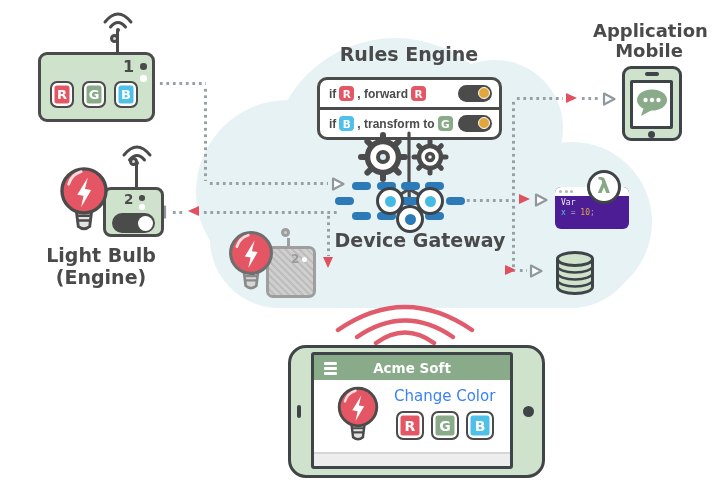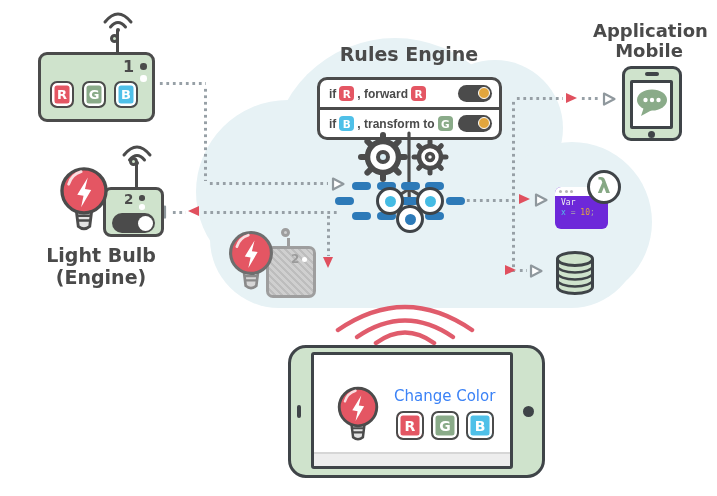--- a/index.html
+++ b/index.html
@@ -60,22 +60,22 @@
     border-radius:50%; background:#e2a63d; border:1.5px solid #fff; }
   .toggle-bulb { position:absolute; width:43px; height:20px; background:#4b4b4b; border-radius:11px; }
   .toggle-bulb .knob { position:absolute; right:2.5px; top:2.5px; width:15px; height:15px;
     border-radius:50%; background:#fff; }
 
   .pill { position:absolute; width:19px; height:8px; border-radius:4px; background:#2d7ab8; }
   .node { position:absolute; width:28px; height:28px; border-radius:50%; background:#fff;
     border:3.5px solid #3f4448; display:flex; align-items:center; justify-content:center; }
   .node .dot { width:11px; height:11px; border-radius:50%; }
 
-  .codebox { position:absolute; left:555px; top:187px; width:53px; height:42px;
-    background:#6d28d9; border-radius:6px; overflow:hidden;
+  .codebox { position:absolute; left:555px; top:187px; width:74px; height:42px;
+    background:#4c1d95; border-radius:6px; overflow:hidden;
     font-family:"DejaVu Sans Mono", monospace; }
   .codebar { height:9px; background:#fff; display:flex; align-items:center; padding-left:4px; gap:2.5px; }
   .codebar i { width:3px; height:3px; border-radius:50%; background:#b5b5b5; }
   .codeline { padding-left:6px; font-size:8px; line-height:10px; color:#f0f0f0; }
   .lam-badge { position:absolute; left:587px; top:170px; width:34px; height:34px;
     border-radius:50%; background:#fff; border:3.5px solid #3f4448;
     text-align:center; line-height:27px; font-weight:bold; font-size:21px; color:#86a884; }
 
   .tablet { position:absolute; left:288px; top:345px; width:257px; height:133px;
     background:#cfe3cc; border:3.5px solid #3f4448; border-radius:18px; }
@@ -234,20 +234,21 @@
   <div class="pill" style="left:425px; top:212px;"></div>
   <div class="node" style="left:376px; top:187px;">
       <div class="dot" style="background:#45bbe3;"></div>
     </div>
   <div class="node" style="left:416px; top:187px;">
       <div class="dot" style="background:#45bbe3;"></div>
     </div>
   <div class="node" style="left:396px; top:205px;">
       <div class="dot" style="background:#2d7ab8;"></div>
     </div>
+  <div class="label" style="left:330px; top:229px; width:180px; font-size:19px;">Device Gateway</div>
 
   <svg class="abs" style="left:120px; top:141px;" width="34" height="24" viewBox="0 0 34 24">
     <path d="M4,14 Q17,-2 30,14" fill="none" stroke="#4b4b4b" stroke-width="3" stroke-linecap="round"></path>
     <path d="M9.5,19 Q17,10 24.5,19" fill="none" stroke="#4b4b4b" stroke-width="3" stroke-linecap="round"></path>
     <circle cx="17" cy="22" r="2" fill="#4b4b4b"></circle>
   </svg>
   <div class="ant-stick" style="left:135px; top:163px; height:26px;"></div>
   <div class="ant-ball" style="left:129px; top:157px;"></div>
   <div class="device" style="left:103px; top:187px; width:61px; height:50px; border-radius:8px;">
     <div class="abs" style="left:18px; top:1px; font-weight:bold; font-size:13.5px; color:#4b4b4b;">2</div>
@@ -321,20 +322,28 @@
   <svg class="abs" style="left:332px; top:294px;" width="146" height="52" viewBox="0 0 146 52">
     <path d="M6,36 Q73,-10 140,36" fill="none" stroke="#e05c6c" stroke-width="4.5" stroke-linecap="round"></path>
     <path d="M25,43 Q73,10 121,43" fill="none" stroke="#e05c6c" stroke-width="4.5" stroke-linecap="round"></path>
     <path d="M44,49 Q73,28 102,49" fill="none" stroke="#e05c6c" stroke-width="4.5" stroke-linecap="round"></path>
   </svg>
 
   <div class="tablet"></div>
   <div class="cam"></div>
   <div class="homebtn"></div>
   <div class="tscreen">
+    <div class="thead">
+      <div class="burger">
+          <i></i>
+          <i></i>
+          <i></i>
+        </div>
+      <div class="title">Acme Soft</div>
+    </div>
     <svg class="abs" style="left:21px; top:30px;" width="46" height="58" viewBox="0 0 56 71">
       <path d="M20,48 L36,48 L34,64 Q28,69 22,64 Z" fill="#e3e3e3" stroke="#4b4b4b" stroke-width="3"></path>
       <path d="M20,53 L36,53 M21,58 L35,58" stroke="#4b4b4b" stroke-width="2.5"></path>
       <circle cx="28" cy="27" r="23" fill="#e45663" stroke="#4b4b4b" stroke-width="3.5"></circle>
       <path d="M12,20 Q15,10 25,7" fill="none" stroke="#ffffff" stroke-width="3" stroke-linecap="round" opacity="0.8"></path>
       <polygon points="32,13 21,31 27.5,32 25,44 35.5,26 29,25" fill="#fff"></polygon>
     </svg>
     <div class="heading" style="left:80px; top:32px;">Change Color</div>
     <div class="abs" style="left:82px; top:56px; display:flex; gap:7px;">
       <div class="btn btn-lg bg-red">R</div>

